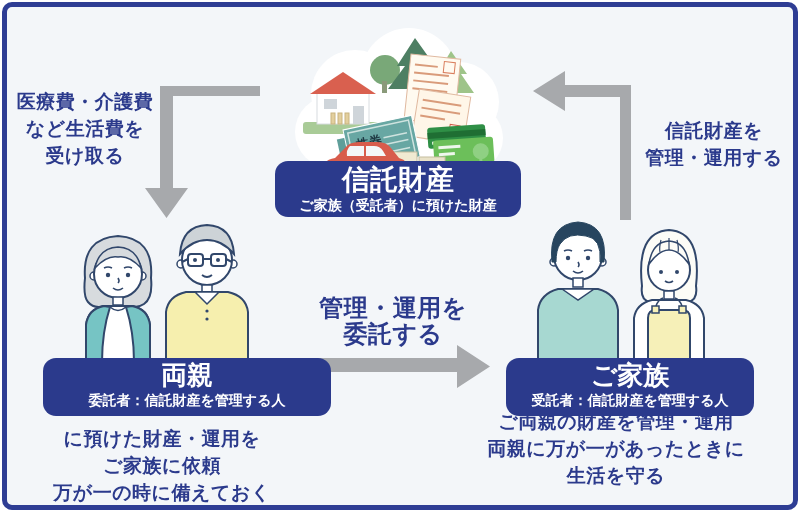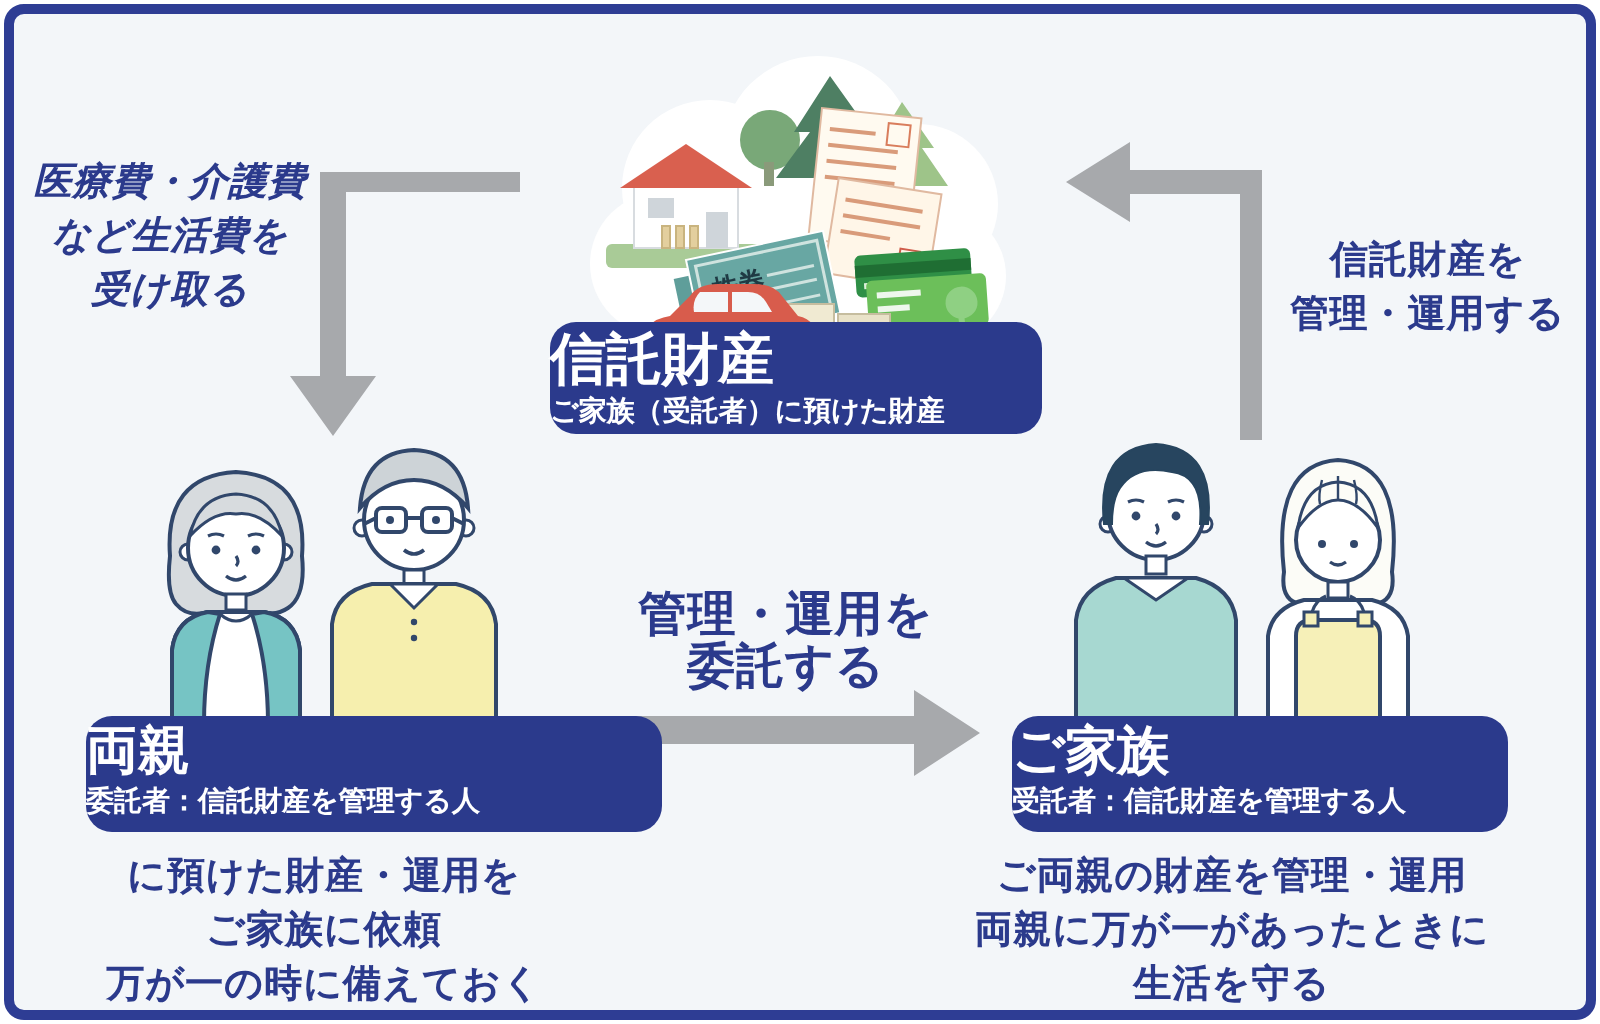--- a/index.html
+++ b/index.html
@@ -4,33 +4,33 @@
 <style>
   html,body{margin:0;padding:0;background:#ffffff;}
   body{font-family:"Liberation Sans","DejaVu Sans",sans-serif;}
   #stage{position:relative;width:800px;height:512px;background:#ffffff;overflow:hidden;}
   #frame{position:absolute;left:2px;top:2px;right:2px;bottom:2px;
          border:5px solid #2e3d94;border-radius:10px;background:#f3f6f9;}
   .navy-text{color:#2b3a8c;font-weight:bold;text-align:center;}
   .flow-label{position:absolute;font-size:19px;line-height:27px;letter-spacing:0.5px;}
   .note{position:absolute;font-size:19px;line-height:27px;letter-spacing:0.5px;}
   .name-box{position:absolute;background:#2b3a8c;border-radius:13px;color:#ffffff;
-            box-sizing:border-box;z-index:5;}
+            text-align:center;box-sizing:border-box;z-index:5;}
   .name-box .box-title{font-weight:bold;line-height:1.15;margin-top:3px;}
   .name-box .box-sub{font-weight:bold;font-size:14px;line-height:1.3;}
   #trust-box{left:275px;top:161px;width:246px;height:56px;}
   #trust-box .box-title{font-size:28px;}
   #parents-box{left:43px;top:358px;width:288px;height:58px;}
   #family-box{left:506px;top:358px;width:248px;height:58px;}
   #parents-box .box-title,#family-box .box-title{font-size:26px;}
-  #label-receive{left:6px;top:78px;width:158px;font-style:italic;}
+  #label-receive{left:6px;top:88px;width:158px;}
   #label-manage{left:608px;top:117px;width:212px;}
   #label-entrust{left:313px;top:295px;width:160px;font-size:24px;line-height:26px;}
   #note-parents{left:30px;top:425px;width:264px;}
-  #note-family{left:476px;top:425px;width:280px;}
+  #note-family{left:476px;top:408px;width:280px;}
   svg{display:block;}
   #arrows-svg{position:absolute;left:0;top:0;z-index:1;pointer-events:none;}
   #cloud-svg{position:absolute;left:293px;top:26px;z-index:2;}
   #parents-svg{position:absolute;left:52px;top:212px;z-index:3;}
   #family-svg{position:absolute;left:518px;top:210px;z-index:3;}
 </style>
 </head>
 <body>
 
 <div id="stage">

